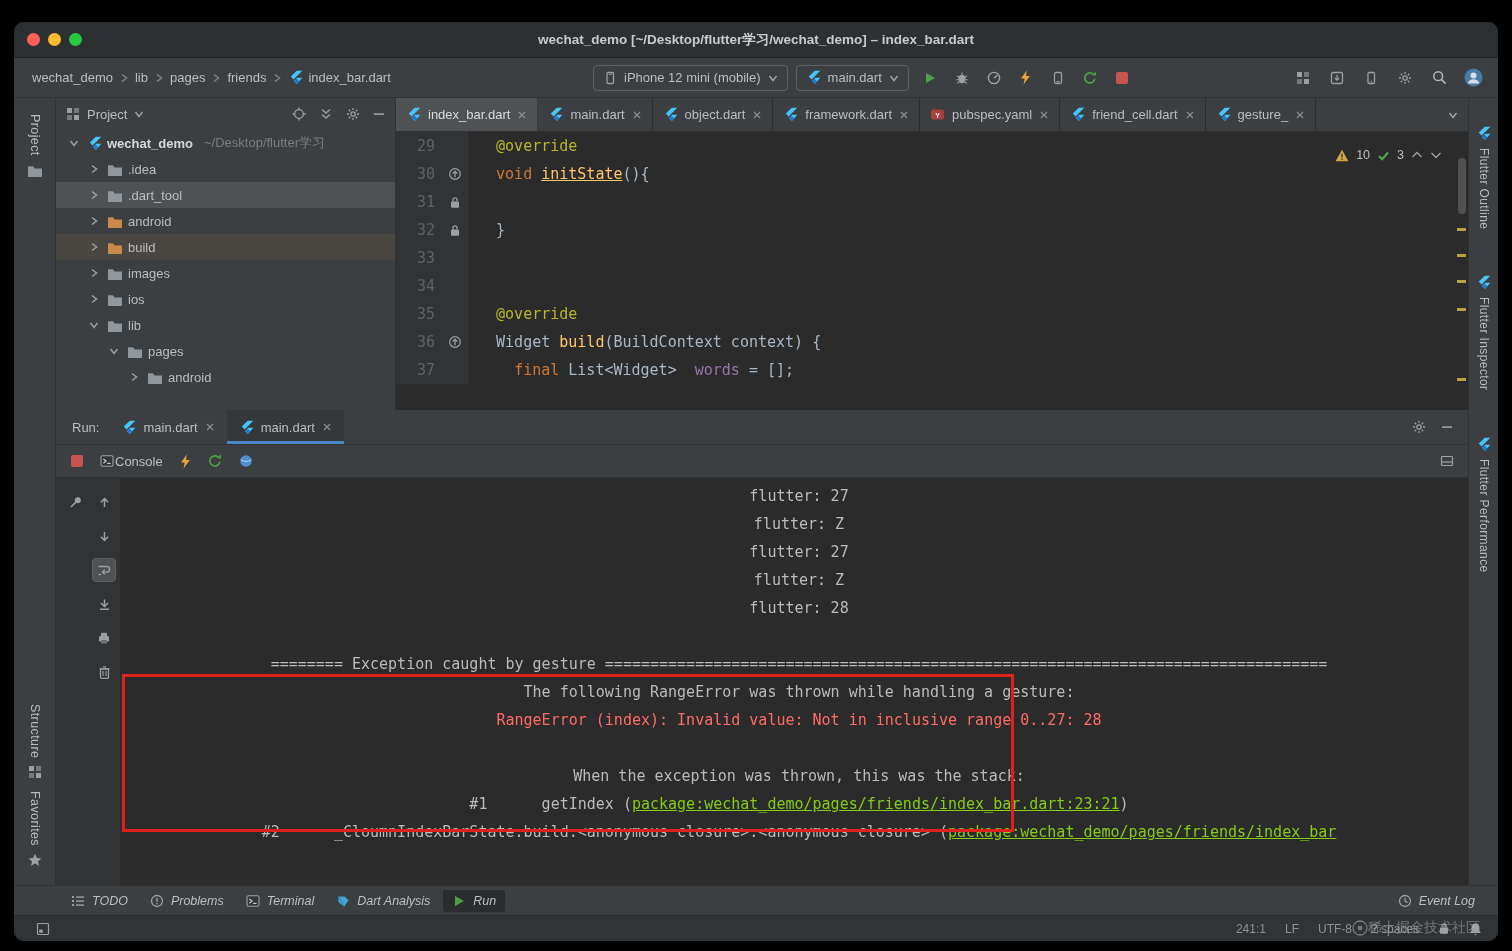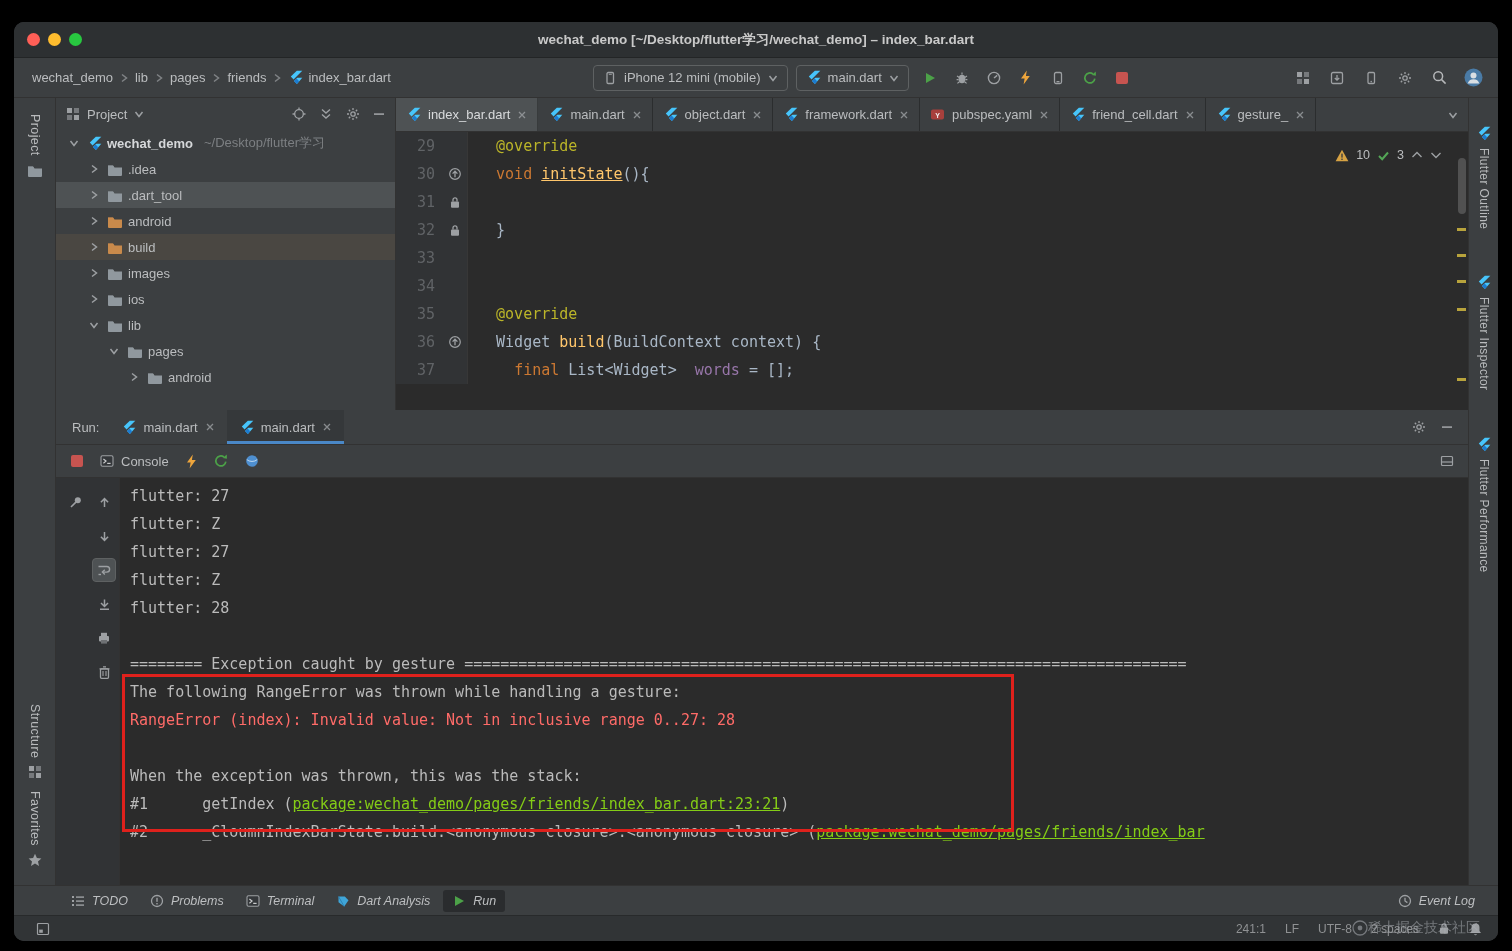--- a/index.html
+++ b/index.html
@@ -89,30 +89,30 @@
 
 .run-panel { flex:1; min-height:0; display:flex; flex-direction:column; background:#3c3f41; }
 .run-header { height:34px; display:flex; align-items:center; padding-left:16px; gap:10px;
   color:#bbbdbf; font-size:13px; flex:none; }
 .run-tab { position:relative; height:100%; display:flex; align-items:center; gap:7px; padding:0 12px; cursor:pointer; }
 .run-tab.active { background:#35383a; }
 .run-tab.active::after { content:""; position:absolute; left:0; right:0; bottom:0; height:3px; background:#4a88c7; }
 .run-header-end { margin-left:auto; display:flex; gap:15px; padding-right:15px; }
 .run-toolbar { height:34px; border-top:1px solid #323232; border-bottom:1px solid #323232;
   display:flex; align-items:center; gap:17px; padding-left:15px; flex:none; color:#bbbdbf; font-size:13px; }
-.console-tab { display:flex; align-items:center; gap:7px; cursor:pointer; }
+.console-tab { display:flex; align-items:center; gap:1px; cursor:pointer; }
 .run-toolbar-end { margin-left:auto; padding-right:14px; display:flex; }
 .run-body { flex:1; display:flex; min-height:0; }
 .console-strip { width:64px; flex:none; position:relative; background:#313335; border-right:1px solid #323232; }
 .strip-ic { position:absolute; width:24px; height:24px; display:flex; align-items:center;
   justify-content:center; border-radius:4px; cursor:pointer; }
 .strip-ic.selected { background:#4e5254; border:1px solid #5e6162; }
 .console { flex:1; position:relative; overflow:hidden; background:#2b2b2b;
   font-family:"DejaVu Sans Mono",monospace; font-size:15px; line-height:28px; padding:4px 0 0 10px; }
-.console-line { height:28px; white-space:pre; }
+.console-line { height:28px; white-space:pre;text-align:center; }
 .k-plain{color:#bbbbbb}.k-error{color:#ff6b68}
 .k-link{color:#84cc16;text-decoration:underline;cursor:pointer}
 .annotation-box { position:absolute; left:2px; top:196px; width:892px; height:158px;
   border:3px solid #df211c; pointer-events:none; z-index:5; }
 
 
 .toolwindow-bar { height:30px; background:#3c3f41; border-top:1px solid #323232; display:flex;
   align-items:center; gap:4px; padding:0 14px 0 48px; flex:none; color:#bdbfc1; font-size:12.5px;font-style:italic; }
 .tw-item { display:flex; align-items:center; gap:7px; padding:4px 9px; border-radius:3px; cursor:pointer; }
 .tw-item.active { background:#2a2c2e; }

